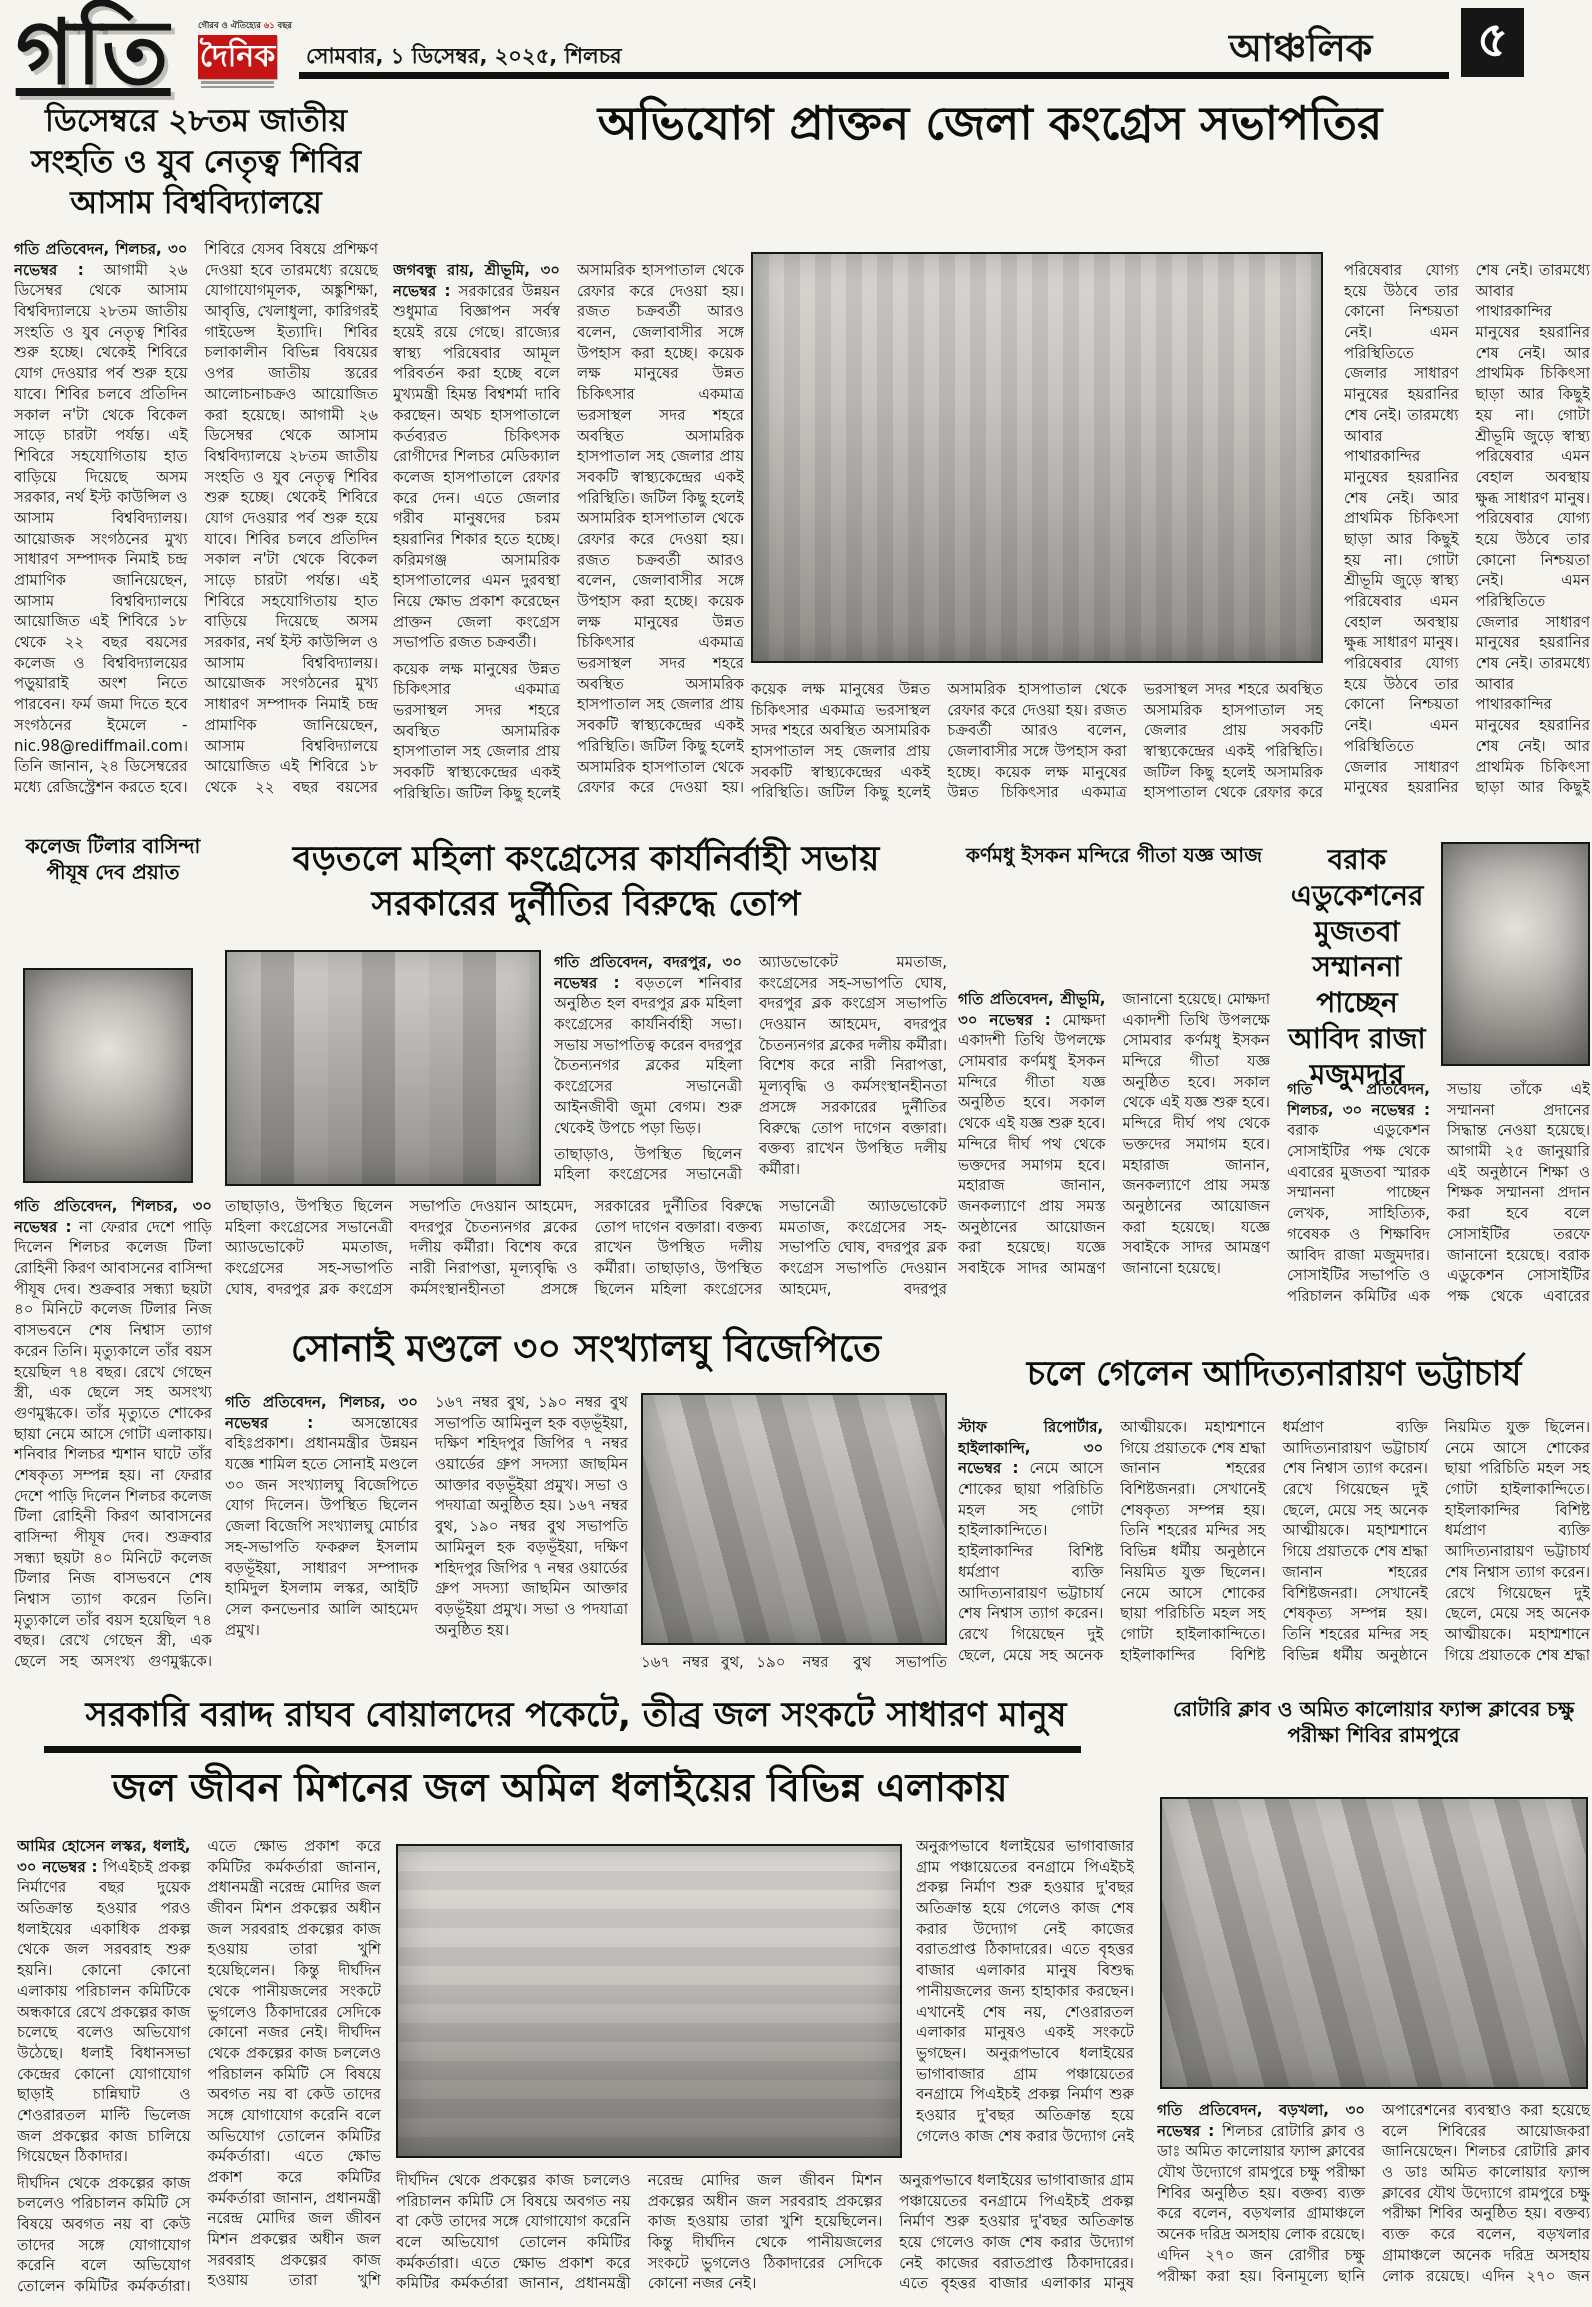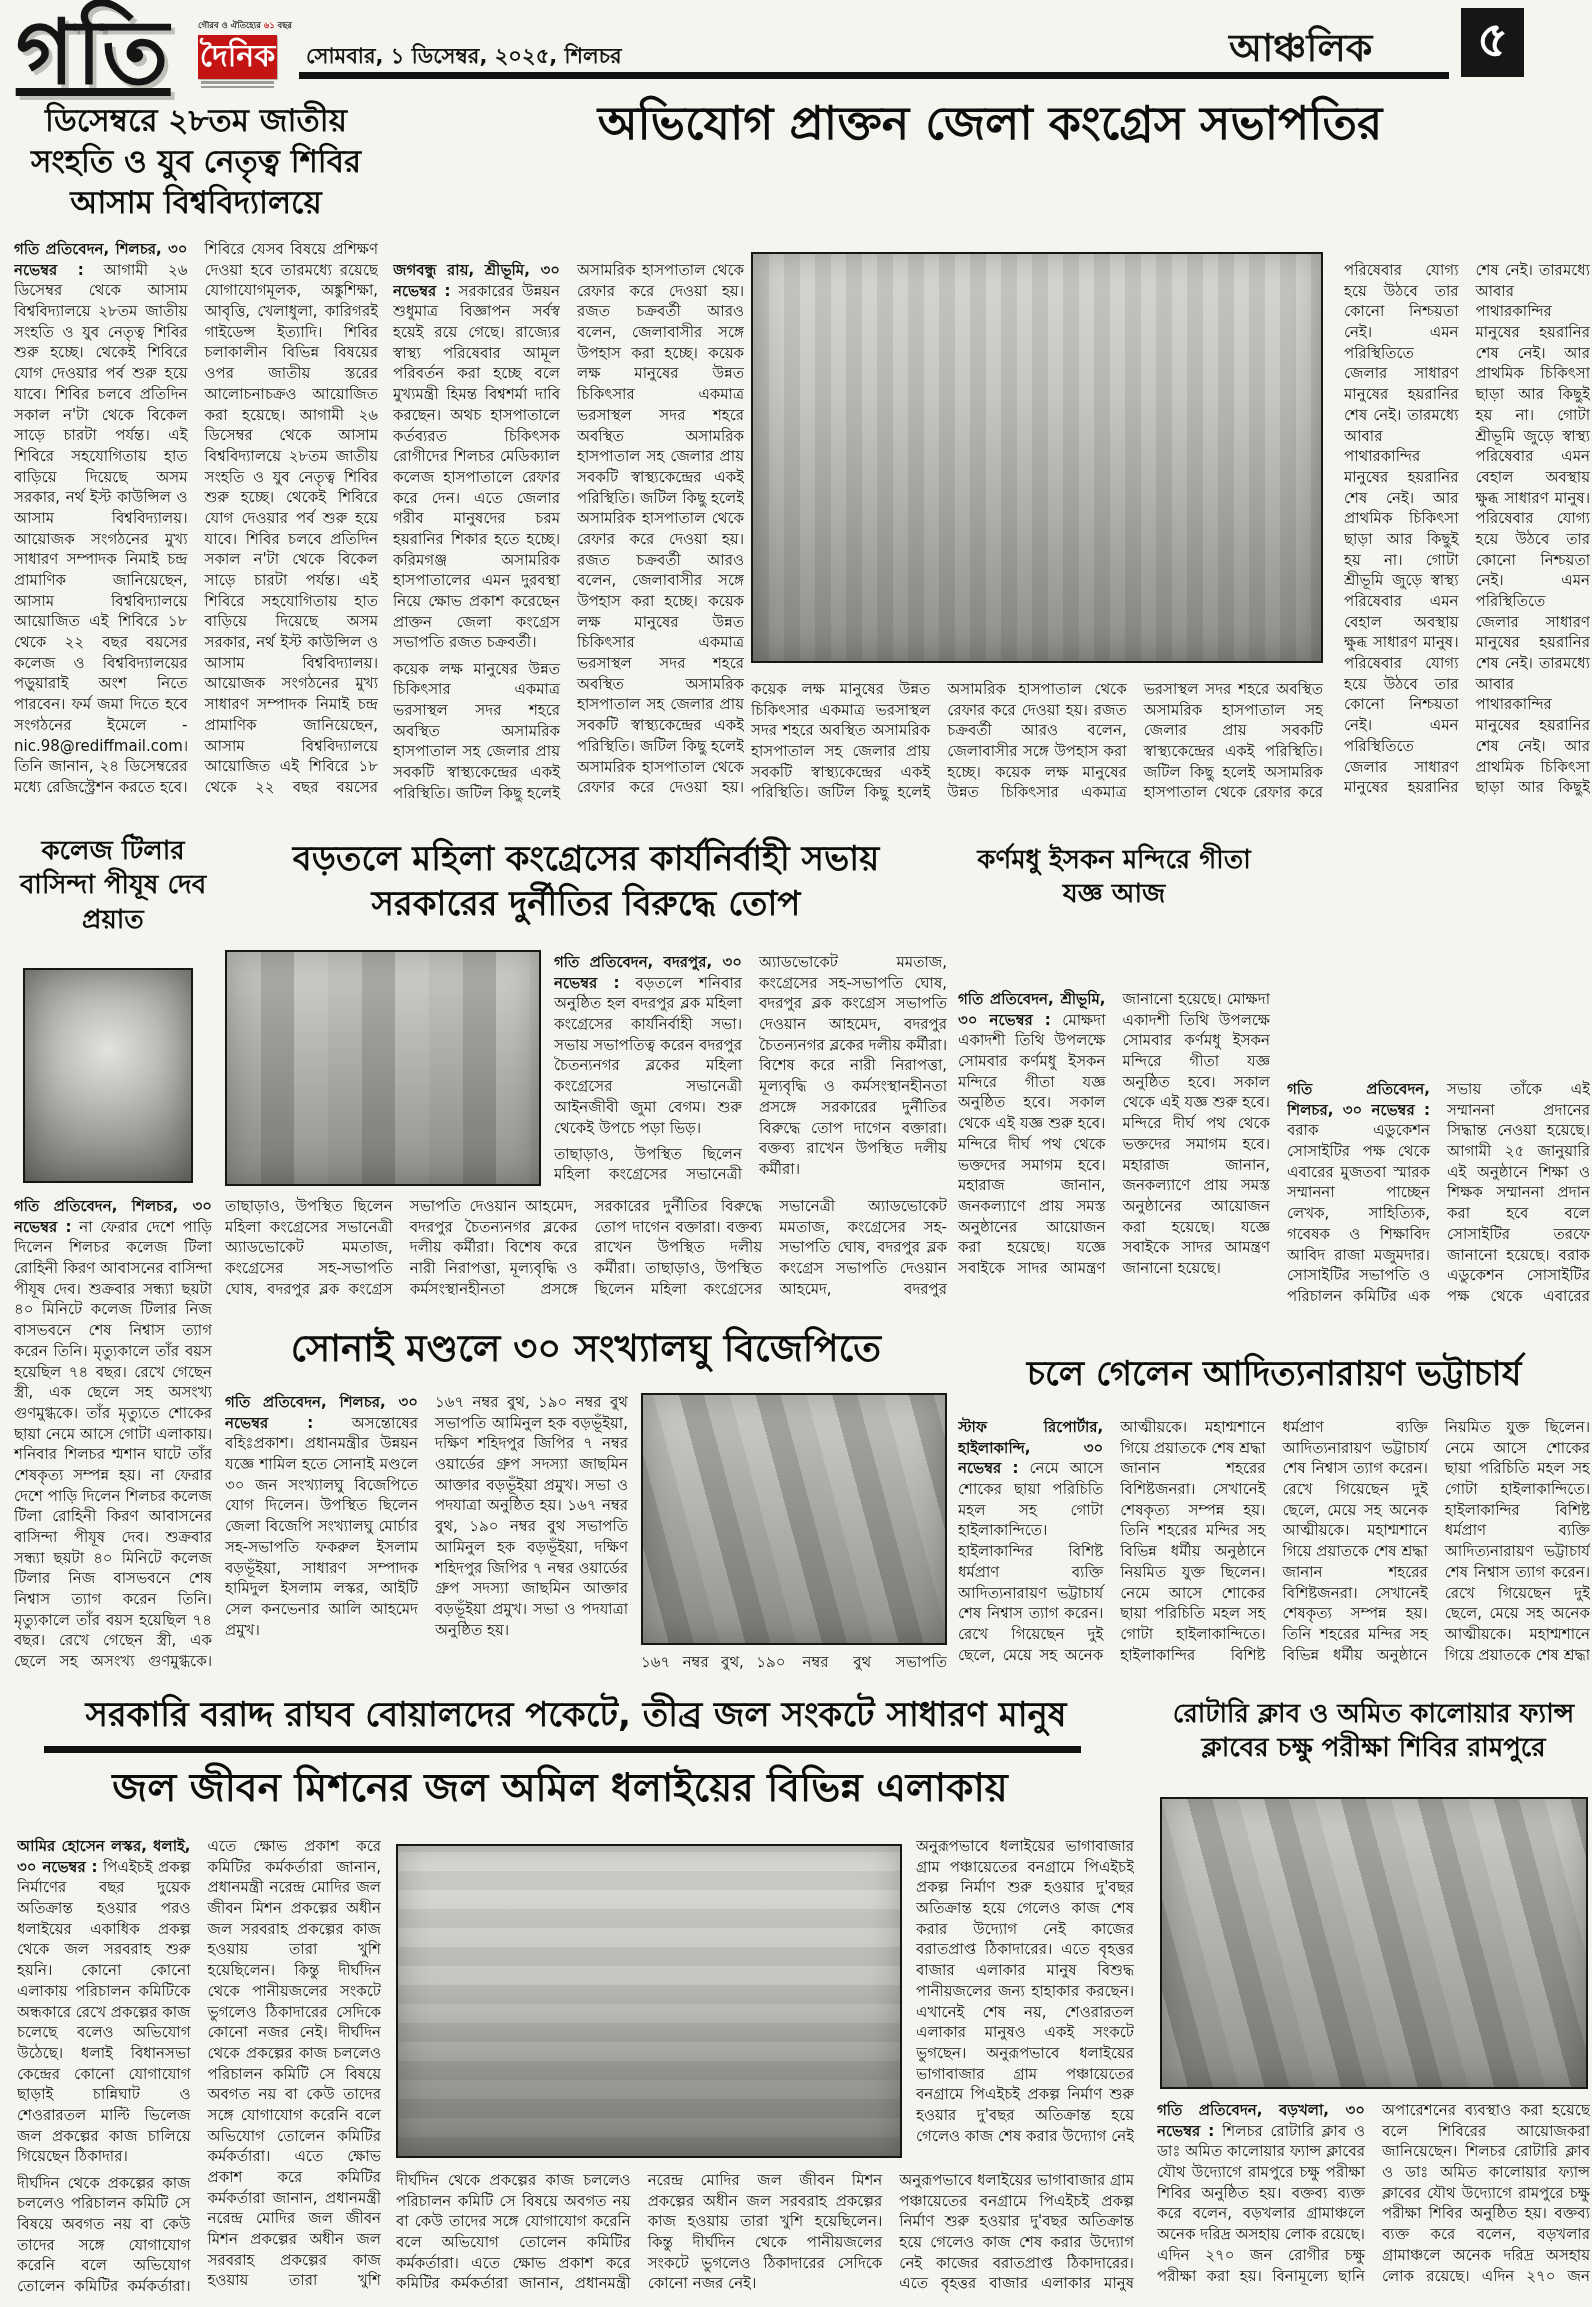--- a/index.html
+++ b/index.html
@@ -17,21 +17,21 @@
            box-shadow:1.1px 1.1px 0 rgba(0,0,0,.25);}
   .tiny-bar{height:2.2px;background:#9a9a9a;margin:2.2px 3.4px;}
   .date-line{font-size:21px;font-weight:bold;}
   .header-rule{background:#111;height:6.7px;}
   .section-label{font-size:38px;font-weight:bold;}
   .page-num{background:#161616;color:#fff;font-size:48px;font-weight:bold;
             display:flex;align-items:center;justify-content:center;}
   
   .hl{font-weight:bold;color:#0d0d0d;text-align:center;line-height:1.32;}
   .hl-main{font-size:46px;line-height:1.45;}
-  .hl-56{font-size:31px;} .hl-54{font-size:26px;} .hl-60{font-size:34px;}
+  .hl-56{font-size:31px;} .hl-54{font-size:20px;} .hl-60{font-size:34px;}
   .hl-66{font-size:37px;} .hl-70{font-size:39px;} .hl-50{font-size:28px;line-height:1.28;}
   .kicker-rule{background:#111;height:7.3px;}
   
   .body-text{font-size:15px;line-height:1.38;text-align:justify;overflow:hidden;}
   .body-text p{margin:0 0 5.6px 0;}
   .byline{font-weight:bold;}
   .cols-1{column-count:1;}
   .cols-2{column-count:2;column-gap:17px;}
   .cols-3{column-count:3;column-gap:17px;}
   .cols-4{column-count:4;column-gap:17px;}
@@ -134,20 +134,28 @@
     <p>তাছাড়াও, উপস্থিত ছিলেন মহিলা কংগ্রেসের সভানেত্রী অ্যাডভোকেট মমতাজ, কংগ্রেসের সহ-সভাপতি ঘোষ, বদরপুর ব্লক কংগ্রেস সভাপতি দেওয়ান আহমেদ, বদরপুর চৈতন্যনগর ব্লকের দলীয় কর্মীরা। বিশেষ করে নারী নিরাপত্তা, মূল্যবৃদ্ধি ও কর্মসংস্থানহীনতা প্রসঙ্গে সরকারের দুর্নীতির বিরুদ্ধে তোপ দাগেন বক্তারা। বক্তব্য রাখেন উপস্থিত দলীয় কর্মীরা। তাছাড়াও, উপস্থিত ছিলেন মহিলা কংগ্রেসের সভানেত্রী অ্যাডভোকেট মমতাজ, কংগ্রেসের সহ-সভাপতি ঘোষ, বদরপুর ব্লক কংগ্রেস সভাপতি দেওয়ান আহমেদ, বদরপুর চৈতন্যনগর ব্লকের দলীয় কর্মীরা। বিশেষ করে নারী নিরাপত্তা, মূল্যবৃদ্ধি ও কর্মসংস্থানহীনতা প্রসঙ্গে সরকারের দুর্নীতির বিরুদ্ধে তোপ দাগেন বক্তারা। বক্তব্য রাখেন উপস্থিত দলীয় কর্মীরা।</p>
   </div>
 
   <div class="abs hl hl-54" style="left:958px;top:842px;width:312px;">কর্ণমধু ইসকন মন্দিরে গীতা যজ্ঞ আজ</div>
 
   <div class="abs body-text cols-2" style="left:958px;top:989px;width:312px;height:321px;">
     <p><span class="byline">গতি প্রতিবেদন, শ্রীভূমি, ৩০ নভেম্বর :</span>
        <span>মোক্ষদা একাদশী তিথি উপলক্ষে সোমবার কর্ণমধু ইসকন মন্দিরে গীতা যজ্ঞ অনুষ্ঠিত হবে। সকাল থেকে এই যজ্ঞ শুরু হবে। মন্দিরে দীর্ঘ পথ থেকে ভক্তদের সমাগম হবে। মহারাজ জানান, জনকল্যাণে প্রায় সমস্ত অনুষ্ঠানের আয়োজন করা হয়েছে। যজ্ঞে সবাইকে সাদর আমন্ত্রণ জানানো হয়েছে। মোক্ষদা একাদশী তিথি উপলক্ষে সোমবার কর্ণমধু ইসকন মন্দিরে গীতা যজ্ঞ অনুষ্ঠিত হবে। সকাল থেকে এই যজ্ঞ শুরু হবে। মন্দিরে দীর্ঘ পথ থেকে ভক্তদের সমাগম হবে। মহারাজ জানান, জনকল্যাণে প্রায় সমস্ত অনুষ্ঠানের আয়োজন করা হয়েছে। যজ্ঞে সবাইকে সাদর আমন্ত্রণ জানানো হয়েছে।</span></p>
   </div>
 
+  <div class="abs flex-row" style="left:1287px;top:842px;width:303px;">
+    <div class="hl hl-50" style="width:140px;">
+      <div>বরাক এডুকেশনের</div>
+      <div>মুজতবা সম্মাননা পাচ্ছেন</div>
+      <div>আবিদ রাজা মজুমদার</div>
+    </div>
+    <div class="photo ph-portrait" style="width:149px;height:224px;flex:none;"></div>
+  </div>
 
   <div class="abs body-text cols-2" style="left:1287px;top:1079px;width:303px;height:231px;">
     <p><span class="byline">গতি প্রতিবেদন, শিলচর, ৩০ নভেম্বর :</span>
        <span>বরাক এডুকেশন সোসাইটির পক্ষ থেকে এবারের মুজতবা স্মারক সম্মাননা পাচ্ছেন লেখক, সাহিত্যিক, গবেষক ও শিক্ষাবিদ আবিদ রাজা মজুমদার। সোসাইটির সভাপতি ও পরিচালন কমিটির এক সভায় তাঁকে এই সম্মাননা প্রদানের সিদ্ধান্ত নেওয়া হয়েছে। আগামী ২৫ জানুয়ারি এই অনুষ্ঠানে শিক্ষা ও শিক্ষক সম্মাননা প্রদান করা হবে বলে সোসাইটির তরফে জানানো হয়েছে। বরাক এডুকেশন সোসাইটির পক্ষ থেকে এবারের মুজতবা স্মারক সম্মাননা পাচ্ছেন লেখক, সাহিত্যিক, গবেষক ও শিক্ষাবিদ আবিদ রাজা মজুমদার। সোসাইটির সভাপতি ও পরিচালন কমিটির এক সভায় তাঁকে এই সম্মাননা প্রদানের সিদ্ধান্ত নেওয়া হয়েছে। আগামী ২৫ জানুয়ারি এই অনুষ্ঠানে শিক্ষা ও শিক্ষক সম্মাননা প্রদান করা হবে বলে সোসাইটির তরফে জানানো হয়েছে।</span></p>
   </div>
 
   <div class="abs hl hl-66" style="left:225px;top:1325px;width:722px;">সোনাই মণ্ডলে ৩০ সংখ্যালঘু বিজেপিতে</div>
 
   <div class="abs body-text cols-2" style="left:225px;top:1392px;width:403px;height:288px;">
     <p><span class="byline">গতি প্রতিবেদন, শিলচর, ৩০ নভেম্বর :</span>

